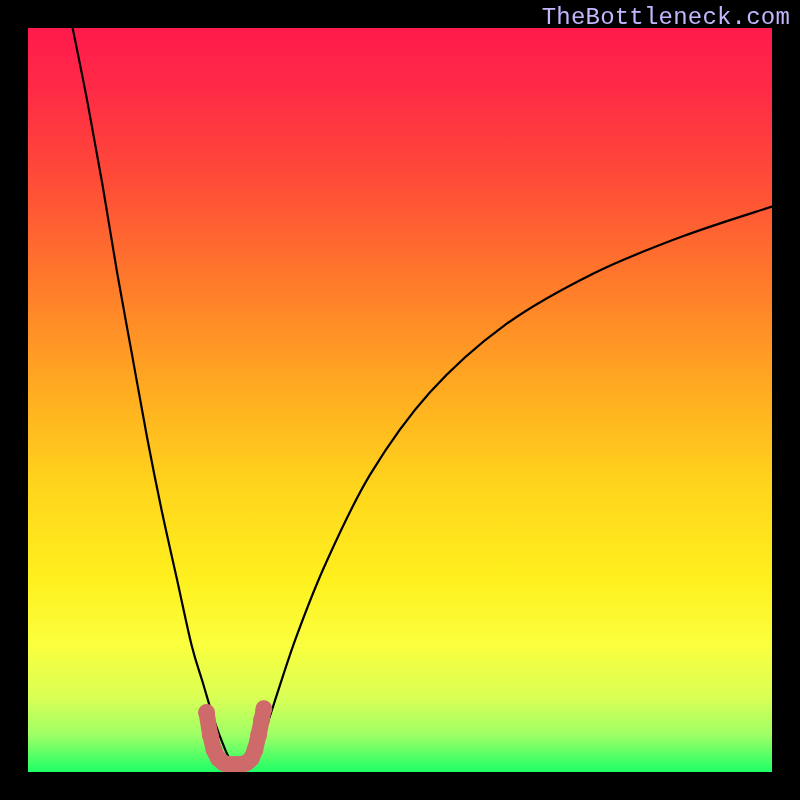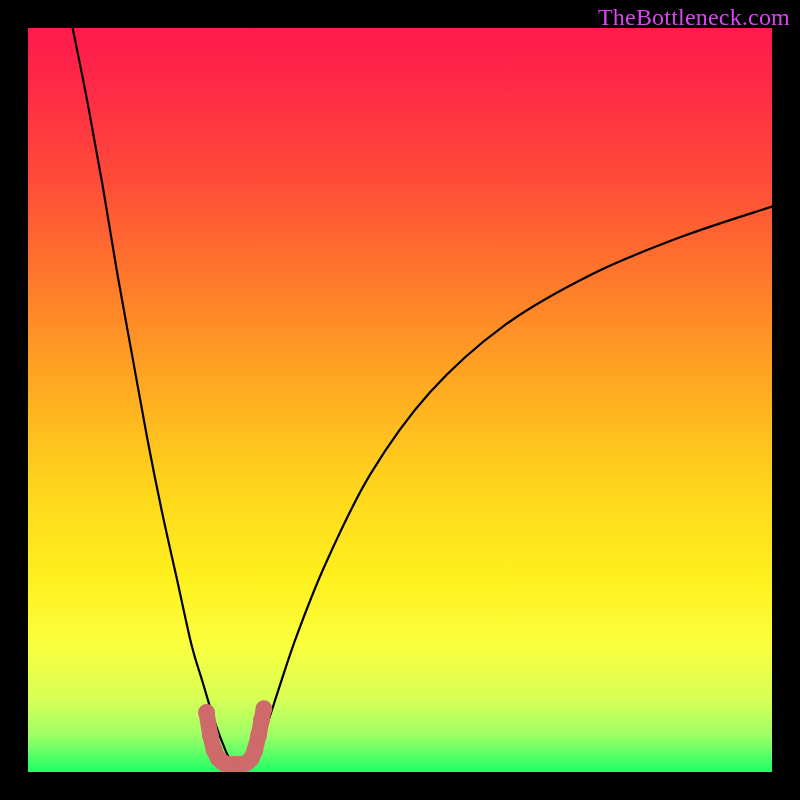--- a/index.html
+++ b/index.html
@@ -15,23 +15,23 @@
     left: 28px;
     top: 28px;
     width: 744px;
     height: 744px;
     background: #000;
   }
   .watermark {
     position: absolute;
     top: 4px;
     right: 10px;
-    font-family: Liberation Serif, serif;
+    font-family: Liberation Mono, monospace;
     font-size: 24px;
-    color: #d946ef;
+    color: #c4b5fd;
     letter-spacing: 0.2px;
     user-select: none;
   }
   svg {
     display: block;
   }
 </style>
 </head>
 <body>
 

